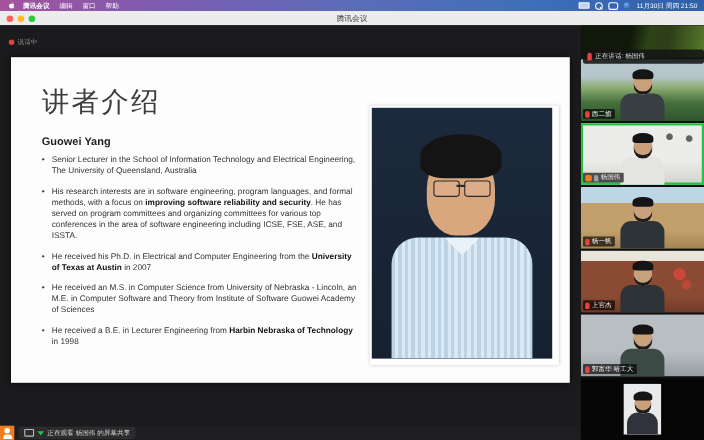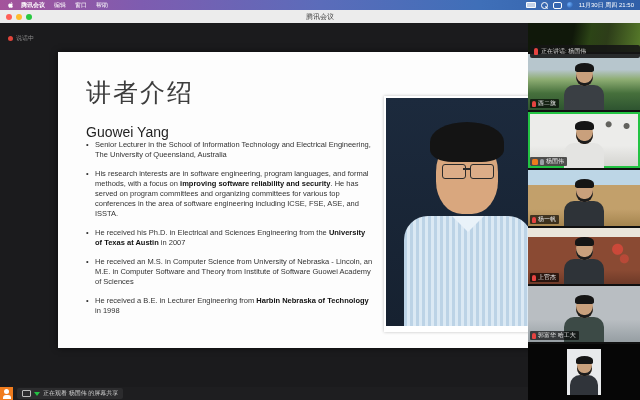--- a/index.html
+++ b/index.html
@@ -35,24 +35,24 @@
   
   .content{position:absolute;left:0;top:23px;width:640px;height:377px;background:#161616;}
   .mainarea{position:absolute;left:0;top:0;width:528px;height:377px;background:#1b1b1d;}
 
   .presence{position:absolute;left:8px;top:11px;display:flex;align-items:center;gap:3px;
     color:#8b8b8b;font-size:6px;}
   .presence .pdot{width:5px;height:5px;border-radius:50%;background:#e0443a;}
 
   
   .slide{position:absolute;left:10px;top:29px;width:508px;height:296px;background:#fdfdfd;
-    box-shadow:0 0 6px rgba(0,0,0,.6);margin-left:48px;}
+    box-shadow:0 0 6px rgba(0,0,0,.6);}
   .slide-title{position:absolute;left:28px;top:24px;font-size:25px;color:#3d3d3d;
     letter-spacing:2px;font-weight:400;}
-  .speaker-name{position:absolute;left:28px;top:72px;font-size:14px;font-weight:normal;color:#1f1f1f;}
+  .speaker-name{position:absolute;left:28px;top:72px;font-size:10px;font-weight:bold;color:#1f1f1f;}
   .bullets{position:absolute;left:28px;top:88px;width:288px;font-size:7.5px;color:#333;}
   .bullet{display:flex;margin-bottom:9px;line-height:10px;}
   .bdot{width:9px;flex:none;}
   .btext{flex:1;}
   .btext .bold{font-weight:bold;color:#111;}
 
   
   .photo{position:absolute;left:326px;top:44px;width:168px;height:232px;background:#fff;
     box-shadow:0 0 3px rgba(0,0,0,.25);padding:2px;}
   .photo-in{position:relative;width:164px;height:228px;background:linear-gradient(180deg,#1c2a3d,#162130);overflow:hidden;}
@@ -175,21 +175,21 @@
             <div class="bullet">
               <span class="bdot">•</span>
               <span class="btext"><span>Senior Lecturer in the School of Information Technology and Electrical Engineering, The University of Queensland, Australia</span></span>
             </div>
             <div class="bullet">
               <span class="bdot">•</span>
               <span class="btext"><span>His research interests are in software engineering, program languages, and formal methods, with a focus on </span><span class="bold">improving software reliability and security</span><span>. He has served on program committees and organizing committees for various top conferences in the area of software engineering including ICSE, FSE, ASE, and ISSTA.</span></span>
             </div>
             <div class="bullet">
               <span class="bdot">•</span>
-              <span class="btext"><span>He received his Ph.D. in Electrical and Sciences Engineering from the </span><span class="bold">University of Texas at Austin</span><span> in 2007</span></span>
+              <span class="btext"><span>He received his Ph.D. in Electrical and Computer Engineering from the </span><span class="bold">University of Texas at Austin</span><span> in 2007</span></span>
             </div>
             <div class="bullet">
               <span class="bdot">•</span>
               <span class="btext"><span>He received an M.S. in Computer Science from University of Nebraska - Lincoln, an M.E. in Computer Software and Theory from Institute of Software Guowei Academy of Sciences</span></span>
             </div>
             <div class="bullet">
               <span class="bdot">•</span>
               <span class="btext"><span>He received a B.E. in Lecturer Engineering from </span><span class="bold">Harbin Nebraska of Technology</span><span> in 1998</span></span>
             </div>
           </div>

